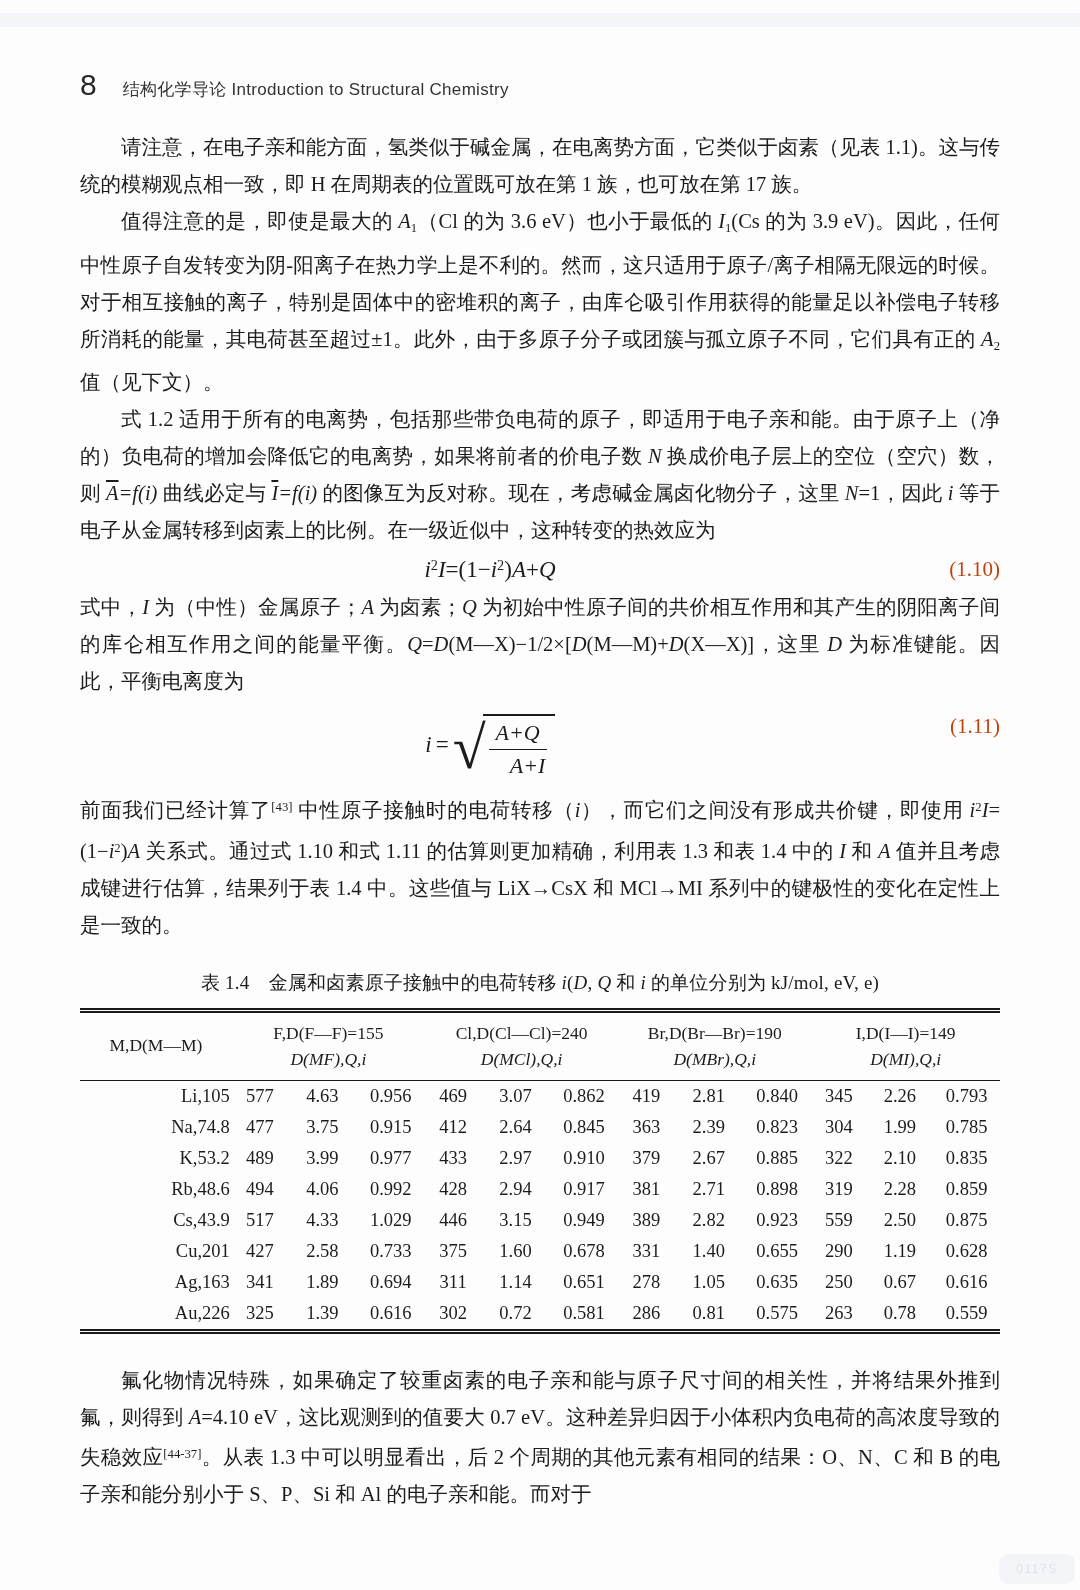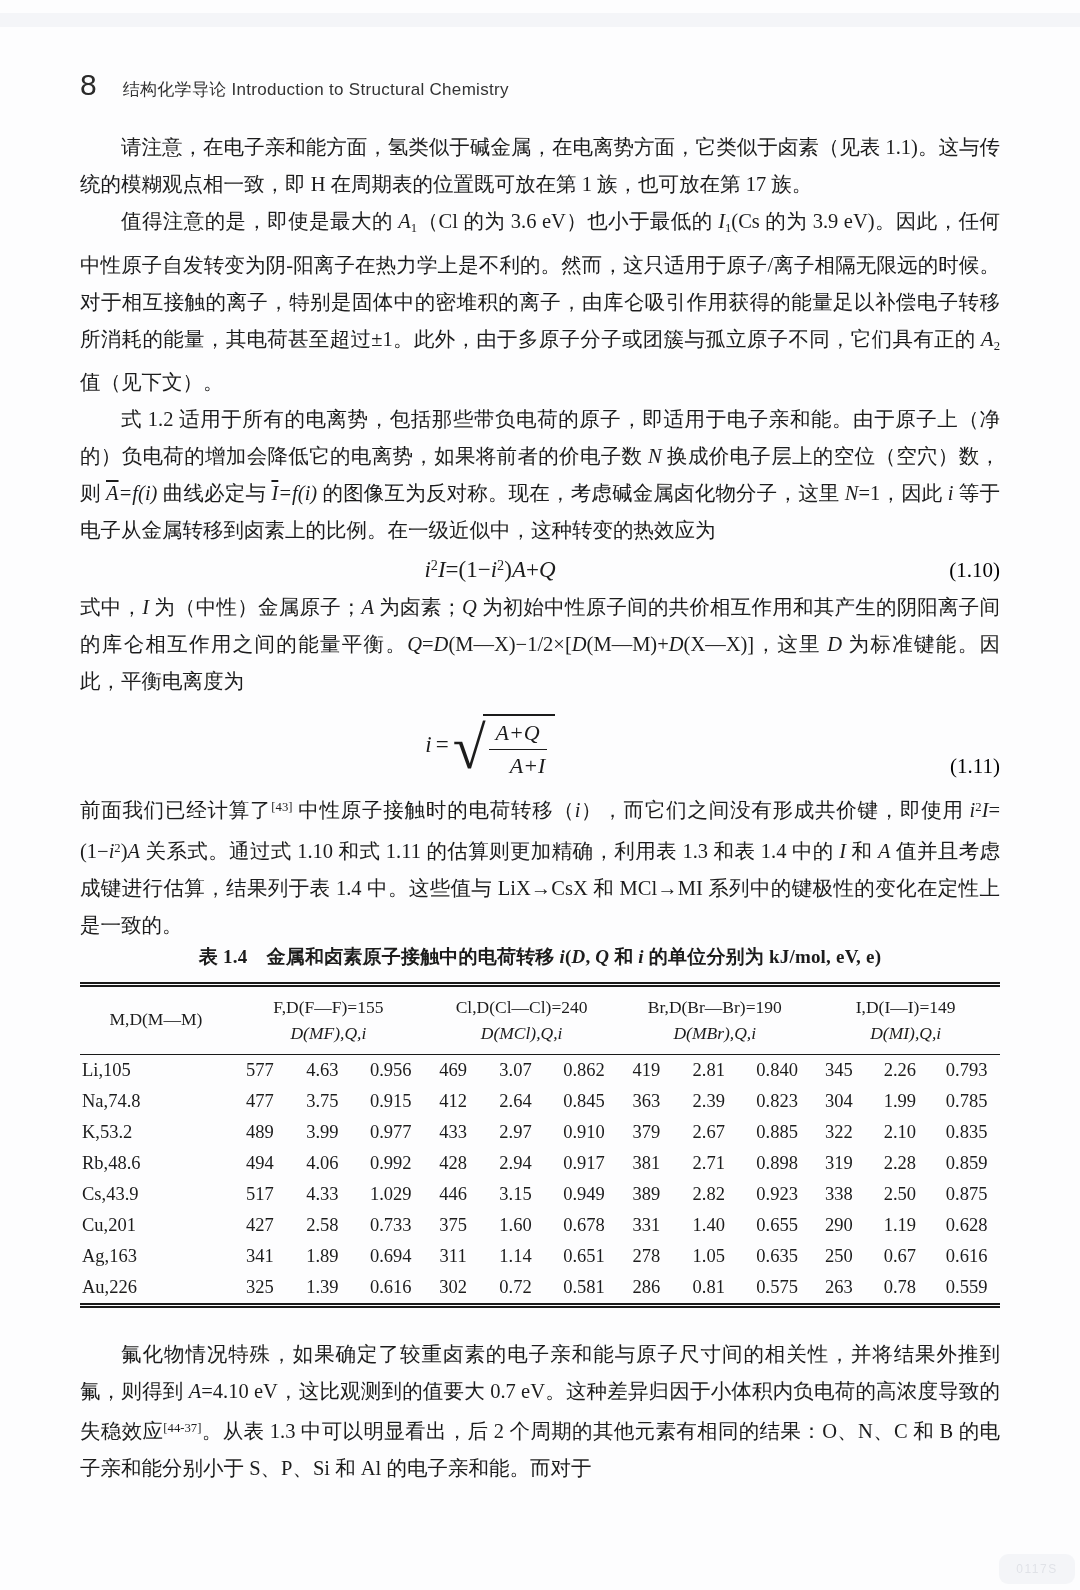--- a/index.html
+++ b/index.html
@@ -32,43 +32,44 @@
     text-indent:2em;
   }
   .body-par.first{margin-top:28px;}
   .body-par.no-indent{text-indent:0;}
   .body-par.after-table{margin-top:28px;}
   .seg-it{font-style:italic;}
   .seg-sub{font-size:0.62em;vertical-align:-0.28em;}
   .seg-sup{font-size:0.62em;vertical-align:0.5em;}
   .seg-ov{font-style:italic;text-decoration:overline;}
   .equation{
-    display:flex;align-items:flex-end;
+    display:flex;align-items:flex-start;
     margin:8px 0 6px 0;
   }
   .eq-body{flex:1;text-align:center;font-size:23px;}
-  .eq-number{width:100px;text-align:right;font-size:21px;color:#000000;}
+  .eq-number{width:100px;text-align:right;font-size:21px;color:#c2410c;}
   .eq-sqrt{margin:14px 0 10px 0;}
   .sqrt{display:inline-flex;align-items:center;vertical-align:middle;}
   .radical{
     font-size:60px;line-height:0.95;font-weight:400;
     margin-right:-3px;transform:translateY(2px);
   }
   .radicand{
     display:inline-block;border-top:2.2px solid #1b1b1b;
     padding:3px 8px 0 6px;
   }
   .frac{display:inline-flex;flex-direction:column;align-items:center;font-size:22px;line-height:1.25;}
   .fnum{border-bottom:1.8px solid #1b1b1b;padding:0 7px 2px;font-style:italic;}
   .fden{padding-top:2px;font-style:italic;margin-left:20px;}
   .eq-lhs{font-style:italic;font-size:23px;margin-right:4px;}
   .eq-rel{font-size:23px;margin-right:4px;}
   .table-title{
+    margin-top:26px;
     text-align:center;
-    font-weight:bold;
+    font-weight:normal;
     font-size:19px;
     letter-spacing:0.2px;
   }
   table.datatable{
     width:100%;
     margin-top:12px;
     border-collapse:collapse;
     border-top:5px double #1a1a1a;
     border-bottom:5px double #1a1a1a;
   }
@@ -79,21 +80,21 @@
     font-size:17.5px;
     vertical-align:middle;
   }
   .th-line1{line-height:26px;}
   .th-line2{line-height:26px;font-style:italic;}
   .th-metal{font-size:18.5px;}
   table.datatable td{
     padding:5px 2px;
     font-size:18.5px;
   }
-  td.rowlabel{text-align:left;}
+  td.rowlabel{text-align:right;}
   .grp{
     display:grid;
     grid-template-columns:0.9fr 1fr 1.2fr;
     padding:0 8px;
     gap:24px;
   }
   .grp .val{text-align:center;white-space:nowrap;}
   .watermark{
     position:absolute;right:5px;bottom:6px;
     width:76px;height:30px;border-radius:9px;
@@ -317,21 +318,21 @@
           </td>
           <td>
             <div class="grp">
               <span class="val">389</span>
               <span class="val">2.82</span>
               <span class="val">0.923</span>
             </div>
           </td>
           <td>
             <div class="grp">
-              <span class="val">338</span>
+              <span class="val">559</span>
               <span class="val">2.50</span>
               <span class="val">0.875</span>
             </div>
           </td>
         </tr>
         <tr>
           <td class="rowlabel">Cu,201</td>
           <td>
             <div class="grp">
               <span class="val">427</span>

